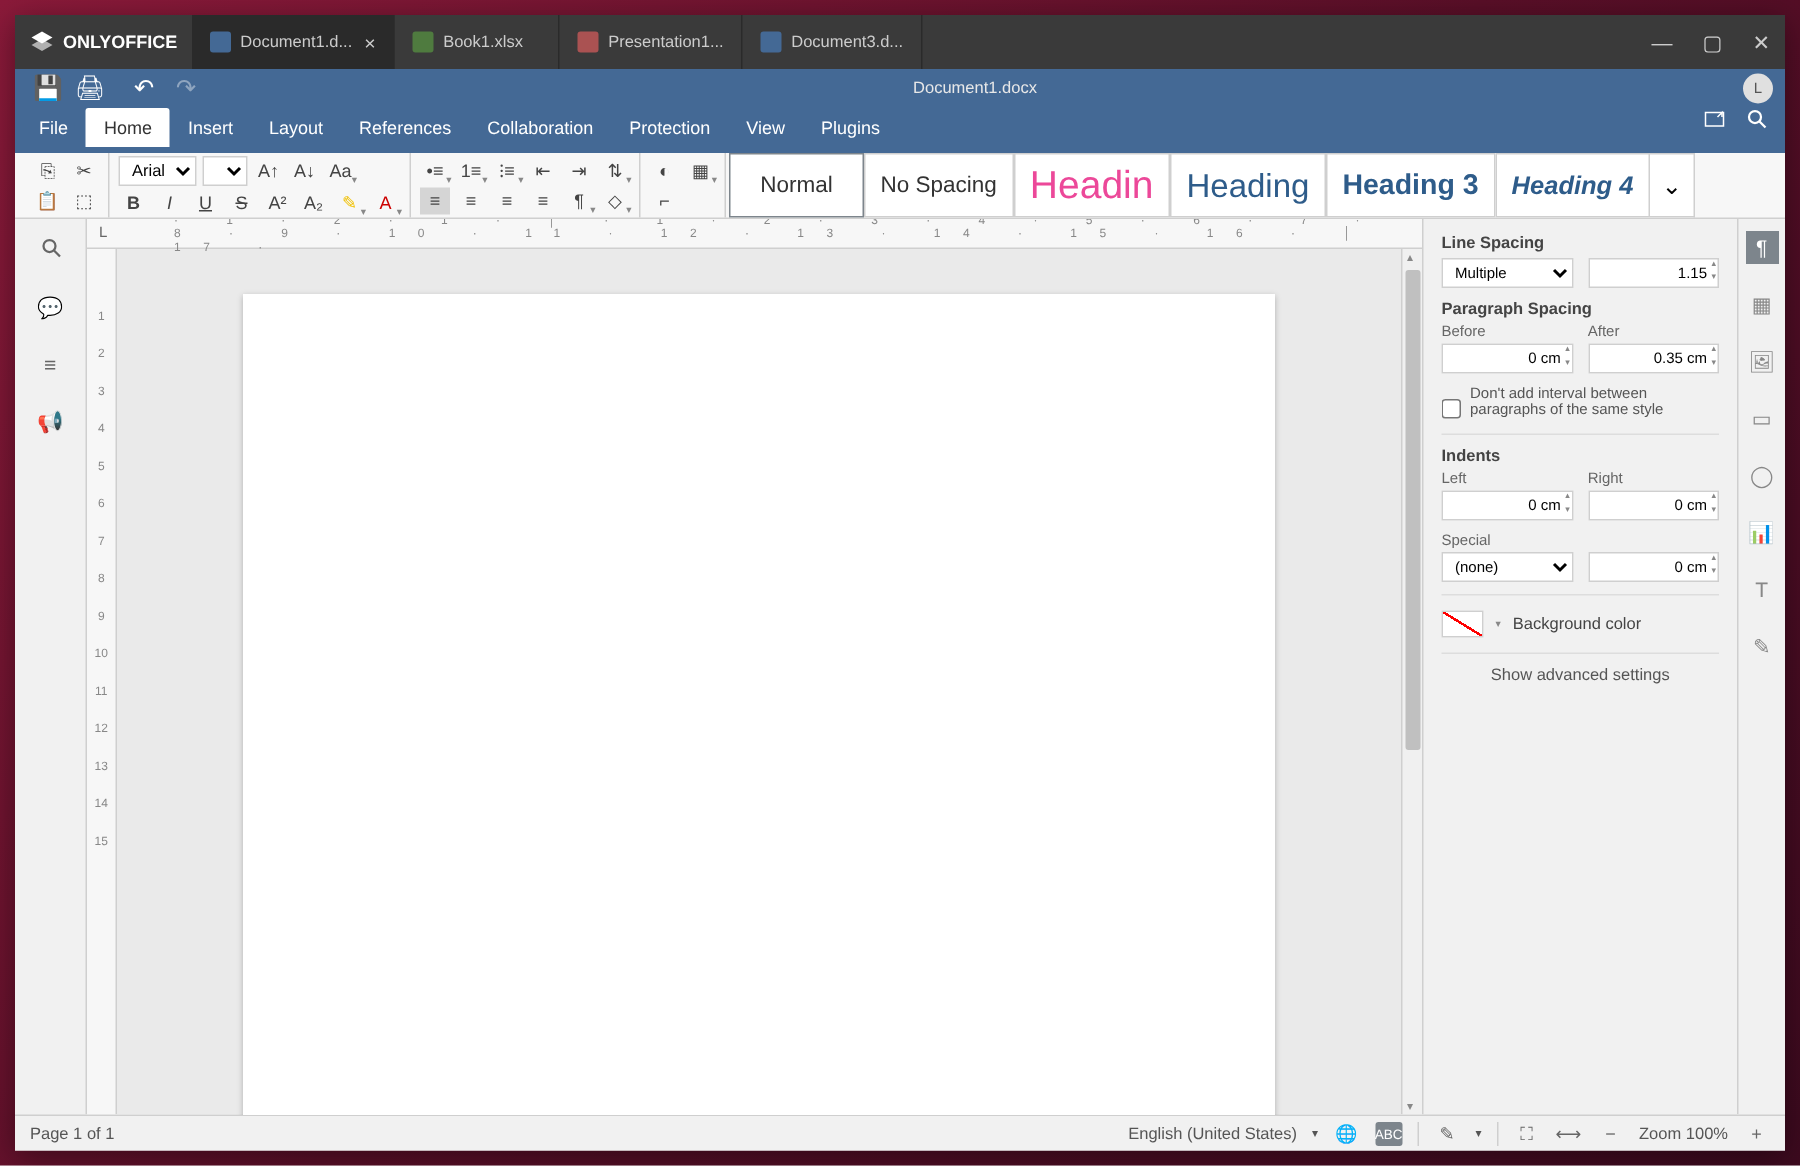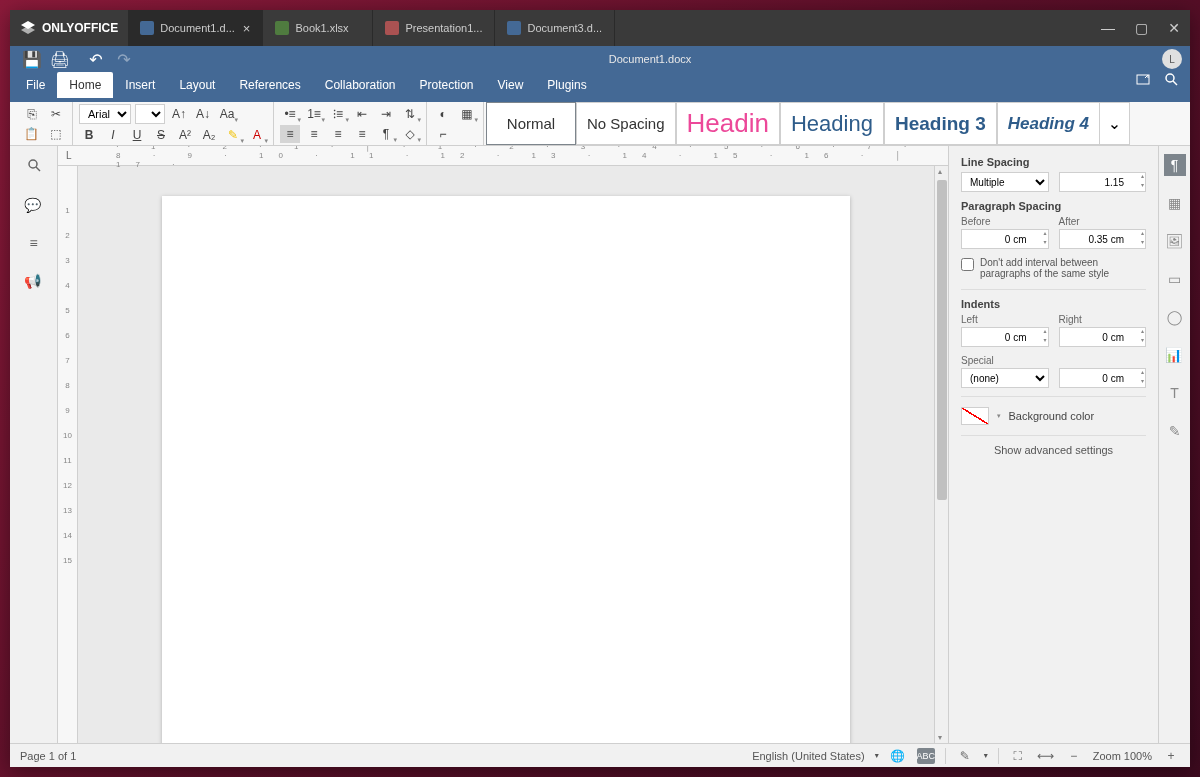--- a/index.html
+++ b/index.html
@@ -69,25 +69,25 @@
 .vscroll-thumb { position: absolute; top: 14px; width: 10px; left: 2px; height: 320px; background: #c0c0c0; border-radius: 2px;}
 .vscroll::before { content: '▴'; position: absolute; top: 1px; left: 3px; font-size: 8px; color: #888;}
 .vscroll::after { content: '▾'; position: absolute; bottom: 1px; left: 3px; font-size: 8px; color: #888;}
 
 
 .right-panel { width: 210px; background: #f1f1f1; border-left: 1px solid #cfcfcf; padding: 10px 12px; font-size: 11px; color: #444; }
 .rp-section-title { font-weight: bold; margin-bottom: 4px; font-size: 11px; }
 .rp-row { display: flex; gap: 10px; margin-bottom: 8px; }
 .rp-col { flex: 1; }
 .rp-label { font-size: 10px; color: #666; margin-bottom: 2px; }
-.rp-input { width: 100%; height: 20px; border: 1px solid #cfcfcf; background: #fff; font-size: 10px; text-align: right; padding: 0 21px 0 4px; position: relative;}
+.rp-input { width: 100%; height: 20px; border: 1px solid #cfcfcf; background: #fff; font-size: 10px; text-align: right; padding: 0 7px 0 4px; position: relative;}
 .rp-select { width: 100%; height: 20px; border: 1px solid #cfcfcf; background: #fff; font-size: 10px; padding: 0 4px; }
 .spinner { position: relative; }
 .spinner::after { content: '▴\A▾'; white-space: pre; position: absolute; right: 2px; top: 0; font-size: 6px; line-height: 9px; color: #888;}
-.rp-check { display: flex; align-items: flex-start; gap: 6px; font-size: 10px; color: #555; margin-bottom: 10px; }
+.rp-check { display: flex; align-items: flex-end; gap: 6px; font-size: 10px; color: #555; margin-bottom: 10px; }
 .rp-check input { margin-top: 1px; }
 .rp-divider { border-top: 1px solid #ddd; margin: 8px 0;}
 .color-swatch { width: 28px; height: 18px; border: 1px solid #cfcfcf; background: linear-gradient(to top right, transparent 47%, red 47%, red 53%, transparent 53%), #fff; display: inline-block; vertical-align: middle;}
 .bg-color-row { display: flex; align-items: center; gap: 8px; margin: 10px 0;}
 .adv-link { text-align: center; font-size: 11px; color: #555; cursor: pointer; margin-top: 8px;}
 
 .right-rail { width: 32px; background: #f1f1f1; border-left: 1px solid #cfcfcf; display: flex; flex-direction: column; align-items: center; padding-top: 8px; gap: 16px; }
 .right-rail span { color: #888; cursor: pointer; font-size: 14px; width: 22px; height: 22px; display: flex; align-items: center; justify-content: center; }
 .right-rail span.active { background: #7d858c; color: #fff; }
 

